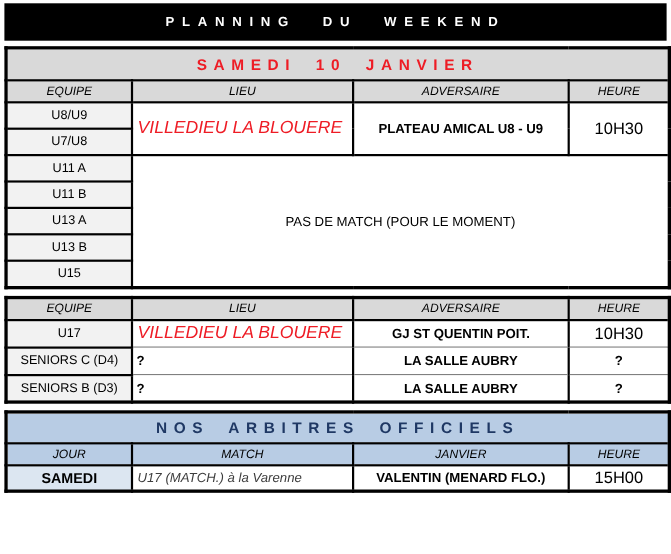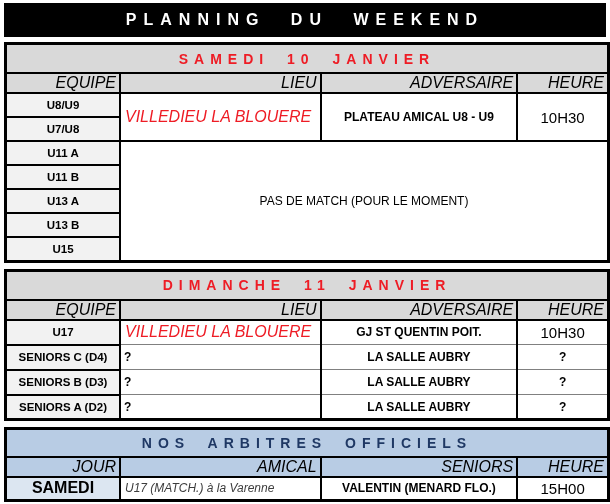--- a/index.html
+++ b/index.html
@@ -14,21 +14,21 @@
   .page {
     box-sizing: border-box;
     width: 610px;
     height: 504px;
     padding: 3px 4px;
   }
   .title-bar {
     background: #000000;
     color: #ffffff;
     font-weight: bold;
-    font-size: 16px;
+    font-size: 12px;
     letter-spacing: 7px;
     word-spacing: 14px;
     text-align: center;
     height: 34px;
     line-height: 34px;
     margin-bottom: 5px;
   }
   table.sheet {
     border-collapse: collapse;
     table-layout: fixed;
@@ -55,30 +55,30 @@
     font-weight: bold;
     font-size: 14px;
     letter-spacing: 6px;
     word-spacing: 8px;
     text-align: center;
     height: 27px;
   }
   .col-head {
     background: var(--bar-gray, #d9d9d9);
     font-style: italic;
-    font-size: 16px;
-    text-align: right;
+    font-size: 11px;
+    text-align: center;
     height: 18px;
     font-weight: normal;
   }
   tr.data-row { height: 24px; }
   .dimanche tr.data-row { height: 25px; }
   .team {
     background: var(--cell-gray, #f2f2f2);
-    font-weight: bold;
+    font-weight: normal;
     font-size: 11.5px;
     text-align: center;
   }
   .red-italic {
     color: var(--red, #ee1c25);
     font-style: italic;
     font-size: 16px;
     text-align: left;
     padding-left: 4px;
   }
@@ -100,21 +100,21 @@
   .arbitres .section-title {
     background: var(--bar-blue, #b8cce4);
     color: var(--navy, #1f3864);
     height: 26px;
   }
   .arbitres .col-head { background: var(--bar-blue, #b8cce4); }
   .arbitres tr.data-row { height: 23px; }
   .arbitres .jour {
     background: var(--cell-blue, #dce6f1);
     font-weight: bold;
-    font-size: 16px;
+    font-size: 13px;
     text-align: center;
   }
   .arbitres .match {
     font-style: italic;
     color: #3d3d3d;
     text-align: left;
     padding-left: 4px;
   }
 </style>
 </head>
@@ -171,70 +171,61 @@
 
   <table class="sheet dimanche">
     <colgroup>
         <col class="c-equipe">
         <col class="c-lieu">
         <col class="c-adv">
         <col class="c-heure">
       </colgroup>
     <tbody>
       <tr>
-        <td colspan="4" class="section-title">DIMANCHE 11 JANVIER</td>
-      </tr>
-      <tr>
         <td class="col-head">EQUIPE</td>
         <td class="col-head">LIEU</td>
         <td class="col-head">ADVERSAIRE</td>
         <td class="col-head">HEURE</td>
       </tr>
       <tr class="data-row">
         <td class="team">U17</td>
         <td class="red-italic soft">VILLEDIEU LA BLOUERE</td>
         <td class="adv soft">GJ ST QUENTIN POIT.</td>
         <td class="heure soft">10H30</td>
       </tr>
       <tr class="data-row">
         <td class="team">SENIORS C (D4)</td>
         <td class="qmark soft">?</td>
         <td class="adv soft">LA SALLE AUBRY</td>
         <td class="qmark-c soft">?</td>
       </tr>
       <tr class="data-row">
         <td class="team">SENIORS B (D3)</td>
-        <td class="qmark soft">?</td>
-        <td class="adv soft">LA SALLE AUBRY</td>
-        <td class="qmark-c soft">?</td>
-      </tr>
-      <tr class="data-row">
-        <td class="team">SENIORS A (D2)</td>
         <td class="qmark soft">?</td>
         <td class="adv soft">LA SALLE AUBRY</td>
         <td class="qmark-c soft">?</td>
       </tr>
     </tbody>
   </table>
 
   <table class="sheet arbitres">
     <colgroup>
         <col class="c-equipe">
         <col class="c-lieu">
         <col class="c-adv">
         <col class="c-heure">
       </colgroup>
     <tbody>
       <tr>
         <td colspan="4" class="section-title">NOS ARBITRES OFFICIELS</td>
       </tr>
       <tr>
         <td class="col-head">JOUR</td>
-        <td class="col-head">AMICAL</td>
-        <td class="col-head">SENIORS</td>
+        <td class="col-head">MATCH</td>
+        <td class="col-head">JANVIER</td>
         <td class="col-head">HEURE</td>
       </tr>
       <tr class="data-row">
         <td class="jour">SAMEDI</td>
         <td class="match">U17 (MATCH.) à la Varenne</td>
         <td class="adv">VALENTIN (MENARD FLO.)</td>
         <td class="heure">15H00</td>
       </tr>
     </tbody>
   </table>

